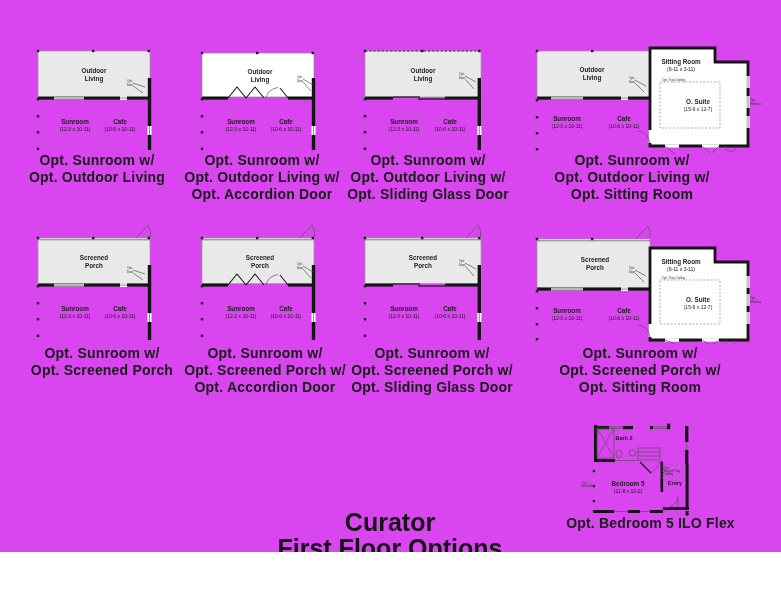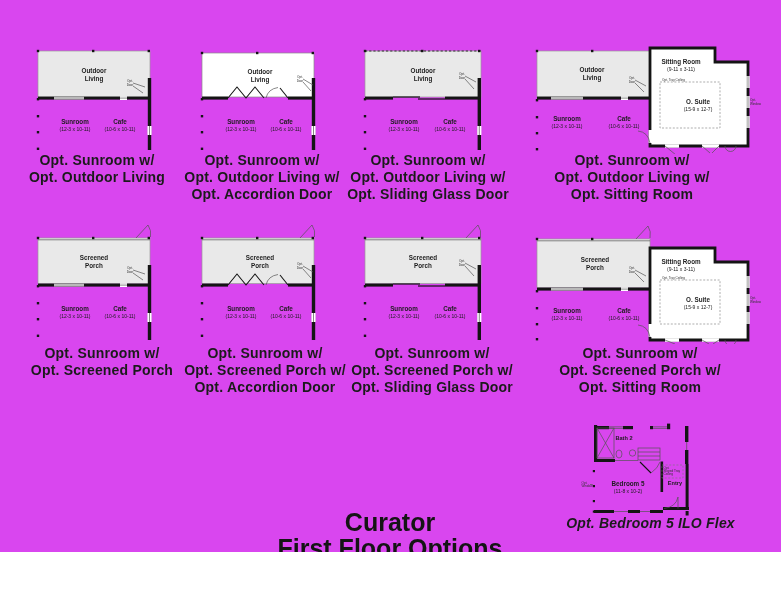--- a/index.html
+++ b/index.html
@@ -1,21 +1,21 @@
 <!DOCTYPE html>
 <html><head>
 <meta charset="utf-8">
 <style>
   html,body{margin:0;padding:0;background:#fff;}
   #page{position:relative;width:781px;height:552px;background:#d946ef;overflow:hidden;
         font-family:"Liberation Sans",sans-serif;}
   .plan{position:absolute;}
   .cap{position:absolute;text-align:center;font-weight:bold;font-size:14px;line-height:17px;
        color:#1b1b1b;white-space:pre-line;letter-spacing:.2px;}
-  .cap9{font-size:14px;font-style:italic;}
+  .cap9{font-size:14px;}
   .title{position:absolute;left:230px;top:509px;width:320px;text-align:center;
          font-weight:bold;font-size:25px;line-height:26px;color:#141414;white-space:pre-line;}
   
   svg text{font-family:"Liberation Sans",sans-serif;fill:#1c1c1c;}
   .rm{font-size:6.3px;font-weight:bold;text-anchor:middle;}
   .rs{font-size:5.6px;font-weight:bold;text-anchor:middle;}
   .dm{font-size:5px;text-anchor:middle;}
   .ty{font-size:3.1px;fill:#333;}
   .tym{text-anchor:middle;}
   .wall{fill:#141414;}

